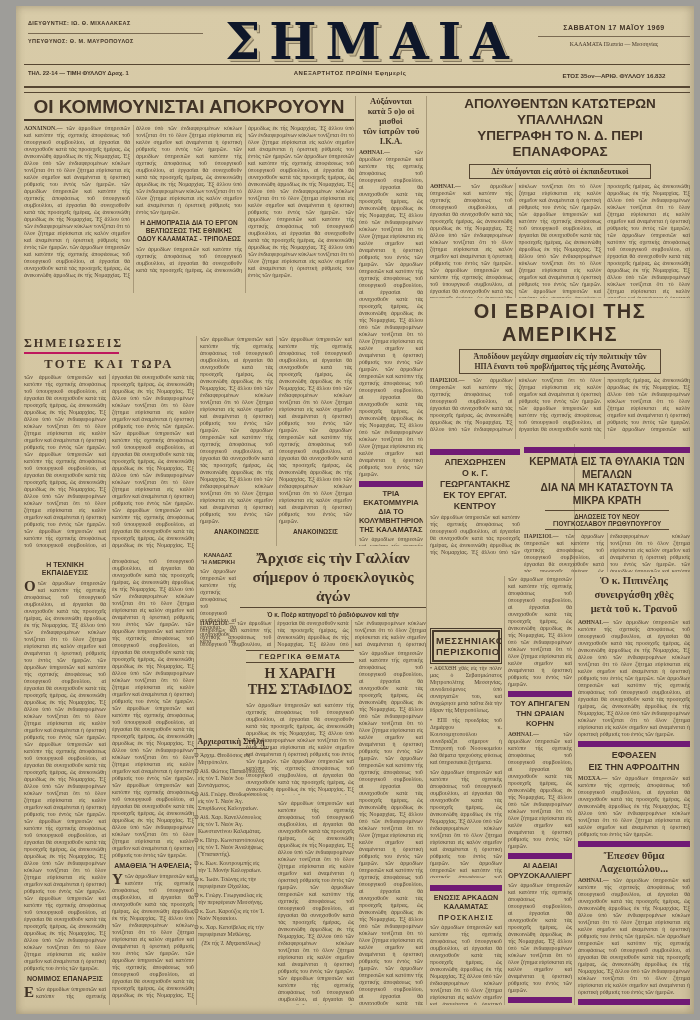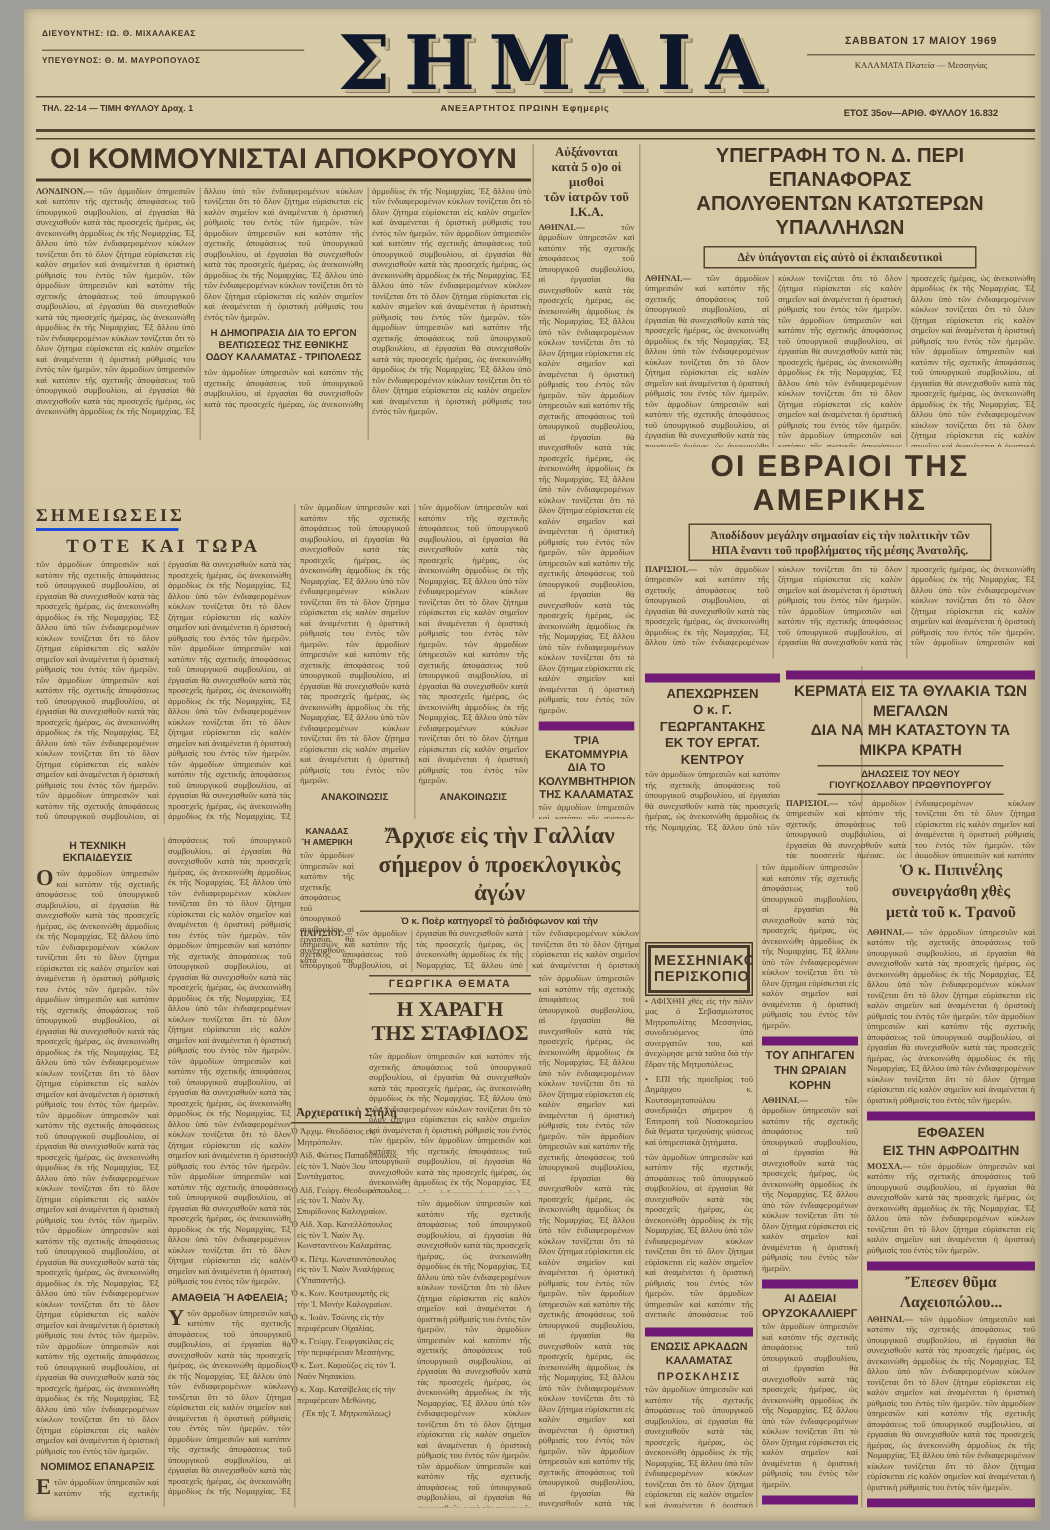--- a/index.html
+++ b/index.html
@@ -83,40 +83,40 @@
     <div class="hsans story" style="font-size:7.5px;line-height:9px;">
       <div>ΤΡΙΑ ΕΚΑΤΟΜΜΥΡΙΑ</div>
       <div>ΔΙΑ ΤΟ ΚΟΛΥΜΒΗΤΗΡΙΟΝ</div>
       <div>ΤΗΣ ΚΑΛΑΜΑΤΑΣ</div>
     </div>
     <div class="bt" style="margin-top:2px;"><span>τῶν ἁρμοδίων ὑπηρεσιῶν καὶ κατόπιν τῆς σχετικῆς ἀποφάσεως τοῦ ὑπουργικοῦ συμβουλίου, αἱ ἐργασίαι θὰ συνεχισθοῦν κατὰ τὰς προσεχεῖς ἡμέρας, ὡς ἀνεκοινώθη ἁρμοδίως ἐκ τῆς Νομαρχίας. Ἐξ ἄλλου ὑπὸ τῶν ἐνδιαφερομένων κύκλων τονίζεται ὅτι τὸ ὅλον ζήτημα εὑρίσκεται εἰς καλὸν σημεῖον καὶ ἀναμένεται ἡ ὁριστικὴ ρύθμισίς του ἐντὸς τῶν ἡμερῶν. τῶν ἁρμοδίων ὑπηρεσιῶν καὶ κατόπιν τῆς σχετικῆς ἀποφάσεως τοῦ ὑπουργικοῦ συμβουλίου, αἱ ἐργασίαι θὰ συνεχισθοῦν κατὰ τὰς προσεχεῖς ἡμέρας, ὡς ἀνεκοινώθη ἁρμοδίως ἐκ τῆς Νομαρχίας. Ἐξ ἄλλου ὑπὸ τῶν ἐνδιαφερομένων κύκλων τονίζεται ὅτι τὸ ὅλον ζήτημα εὑρίσκεται εἰς καλὸν σημεῖον καὶ ἀναμένεται ἡ ὁριστικὴ ρύθμισίς του ἐντὸς τῶν ἡμερῶν. </span></div>
 
   </div>
 
   <div class="blk" style="left:430px;top:96px;width:260px;height:202px;">
+    <div class="hsans" style="font-size:13.5px;line-height:16px;">ΑΠΟΛΥΘΕΝΤΩΝ ΚΑΤΩΤΕΡΩΝ ΥΠΑΛΛΗΛΩΝ</div>
     <div class="hsans" style="font-size:13.5px;line-height:16px;">ΥΠΕΓΡΑΦΗ ΤΟ Ν. Δ. ΠΕΡΙ ΕΠΑΝΑΦΟΡΑΣ</div>
-    <div class="hsans" style="font-size:13.5px;line-height:16px;">ΑΠΟΛΥΘΕΝΤΩΝ ΚΑΤΩΤΕΡΩΝ ΥΠΑΛΛΗΛΩΝ</div>
     <div class="box hserif" style="font-size:8px;width:170px;margin-top:4px;">Δὲν ὑπάγονται εἰς αὐτὸ οἱ ἐκπαιδευτικοὶ</div>
     <div class="bt c3" style="margin-top:4px;height:135px;">
       <b class="lead">ΑΘΗΝΑΙ.—</b>
       <span>τῶν ἁρμοδίων ὑπηρεσιῶν καὶ κατόπιν τῆς σχετικῆς ἀποφάσεως τοῦ ὑπουργικοῦ συμβουλίου, αἱ ἐργασίαι θὰ συνεχισθοῦν κατὰ τὰς προσεχεῖς ἡμέρας, ὡς ἀνεκοινώθη ἁρμοδίως ἐκ τῆς Νομαρχίας. Ἐξ ἄλλου ὑπὸ τῶν ἐνδιαφερομένων κύκλων τονίζεται ὅτι τὸ ὅλον ζήτημα εὑρίσκεται εἰς καλὸν σημεῖον καὶ ἀναμένεται ἡ ὁριστικὴ ρύθμισίς του ἐντὸς τῶν ἡμερῶν. τῶν ἁρμοδίων ὑπηρεσιῶν καὶ κατόπιν τῆς σχετικῆς ἀποφάσεως τοῦ ὑπουργικοῦ συμβουλίου, αἱ ἐργασίαι θὰ συνεχισθοῦν κατὰ τὰς προσεχεῖς ἡμέρας, ὡς ἀνεκοινώθη ἁρμοδίως ἐκ τῆς Νομαρχίας. Ἐξ ἄλλου ὑπὸ τῶν ἐνδιαφερομένων κύκλων τονίζεται ὅτι τὸ ὅλον ζήτημα εὑρίσκεται εἰς καλὸν σημεῖον καὶ ἀναμένεται ἡ ὁριστικὴ ρύθμισίς του ἐντὸς τῶν ἡμερῶν. τῶν ἁρμοδίων ὑπηρεσιῶν καὶ κατόπιν τῆς σχετικῆς ἀποφάσεως τοῦ ὑπουργικοῦ συμβουλίου, αἱ ἐργασίαι θὰ συνεχισθοῦν κατὰ τὰς προσεχεῖς ἡμέρας, ὡς ἀνεκοινώθη ἁρμοδίως ἐκ τῆς Νομαρχίας. Ἐξ ἄλλου ὑπὸ τῶν ἐνδιαφερομένων κύκλων τονίζεται ὅτι τὸ ὅλον ζήτημα εὑρίσκεται εἰς καλὸν σημεῖον καὶ ἀναμένεται ἡ ὁριστικὴ ρύθμισίς του ἐντὸς τῶν ἡμερῶν. τῶν ἁρμοδίων ὑπηρεσιῶν καὶ κατόπιν τῆς σχετικῆς ἀποφάσεως τοῦ ὑπουργικοῦ συμβουλίου, αἱ ἐργασίαι θὰ συνεχισθοῦν κατὰ τὰς προσεχεῖς ἡμέρας, ὡς ἀνεκοινώθη ἁρμοδίως ἐκ τῆς Νομαρχίας. Ἐξ ἄλλου ὑπὸ τῶν ἐνδιαφερομένων κύκλων τονίζεται ὅτι τὸ ὅλον ζήτημα εὑρίσκεται εἰς καλὸν σημεῖον καὶ ἀναμένεται ἡ ὁριστικὴ ρύθμισίς του ἐντὸς τῶν ἡμερῶν. τῶν ἁρμοδίων ὑπηρεσιῶν καὶ κατόπιν τῆς σχετικῆς ἀποφάσεως τοῦ ὑπουργικοῦ συμβουλίου, αἱ ἐργασίαι θὰ συνεχισθοῦν κατὰ τὰς προσεχεῖς ἡμέρας, ὡς ἀνεκοινώθη ἁρμοδίως ἐκ τῆς Νομαρχίας. Ἐξ ἄλλου ὑπὸ τῶν ἐνδιαφερομένων κύκλων τονίζεται ὅτι τὸ ὅλον ζήτημα εὑρίσκεται εἰς καλὸν σημεῖον καὶ ἀναμένεται ἡ ὁριστικὴ ρύθμισίς του ἐντὸς τῶν ἡμερῶν. τῶν ἁρμοδίων ὑπηρεσιῶν καὶ κατόπιν τῆς σχετικῆς ἀποφάσεως τοῦ ὑπουργικοῦ συμβουλίου, αἱ ἐργασίαι θὰ συνεχισθοῦν κατὰ τὰς προσεχεῖς ἡμέρας, ὡς ἀνεκοινώθη ἁρμοδίως ἐκ τῆς Νομαρχίας. Ἐξ ἄλλου ὑπὸ τῶν ἐνδιαφερομένων κύκλων τονίζεται ὅτι τὸ ὅλον ζήτημα εὑρίσκεται εἰς καλὸν σημεῖον καὶ ἀναμένεται ἡ ὁριστικὴ ρύθμισίς του ἐντὸς τῶν ἡμερῶν. </span>
     </div>
   </div>
 
   <div class="blk" style="left:430px;top:300px;width:260px;height:142px;">
     <div class="hsans" style="font-size:20px;line-height:23px;letter-spacing:1.5px;">ΟΙ ΕΒΡΑΙΟΙ ΤΗΣ ΑΜΕΡΙΚΗΣ</div>
     <div class="box hserif" style="font-size:7.8px;line-height:9.5px;width:190px;margin-top:3px;">Ἀποδίδουν μεγάλην σημασίαν εἰς τὴν πολιτικὴν τῶν ΗΠΑ ἔναντι τοῦ προβλήματος τῆς μέσης Ἀνατολῆς.</div>
     <div class="bt c3" style="margin-top:3px;height:62px;">
       <b class="lead">ΠΑΡΙΣΙΟΙ.—</b>
       <span>τῶν ἁρμοδίων ὑπηρεσιῶν καὶ κατόπιν τῆς σχετικῆς ἀποφάσεως τοῦ ὑπουργικοῦ συμβουλίου, αἱ ἐργασίαι θὰ συνεχισθοῦν κατὰ τὰς προσεχεῖς ἡμέρας, ὡς ἀνεκοινώθη ἁρμοδίως ἐκ τῆς Νομαρχίας. Ἐξ ἄλλου ὑπὸ τῶν ἐνδιαφερομένων κύκλων τονίζεται ὅτι τὸ ὅλον ζήτημα εὑρίσκεται εἰς καλὸν σημεῖον καὶ ἀναμένεται ἡ ὁριστικὴ ρύθμισίς του ἐντὸς τῶν ἡμερῶν. τῶν ἁρμοδίων ὑπηρεσιῶν καὶ κατόπιν τῆς σχετικῆς ἀποφάσεως τοῦ ὑπουργικοῦ συμβουλίου, αἱ ἐργασίαι θὰ συνεχισθοῦν κατὰ τὰς προσεχεῖς ἡμέρας, ὡς ἀνεκοινώθη ἁρμοδίως ἐκ τῆς Νομαρχίας. Ἐξ ἄλλου ὑπὸ τῶν ἐνδιαφερομένων κύκλων τονίζεται ὅτι τὸ ὅλον ζήτημα εὑρίσκεται εἰς καλὸν σημεῖον καὶ ἀναμένεται ἡ ὁριστικὴ ρύθμισίς του ἐντὸς τῶν ἡμερῶν. τῶν ἁρμοδίων ὑπηρεσιῶν καὶ κατόπιν τῆς σχετικῆς ἀποφάσεως τοῦ ὑπουργικοῦ συμβουλίου, αἱ ἐργασίαι θὰ συνεχισθοῦν κατὰ τὰς προσεχεῖς ἡμέρας, ὡς ἀνεκοινώθη ἁρμοδίως ἐκ τῆς Νομαρχίας. Ἐξ ἄλλου ὑπὸ τῶν ἐνδιαφερομένων κύκλων τονίζεται ὅτι τὸ ὅλον ζήτημα εὑρίσκεται εἰς καλὸν σημεῖον καὶ ἀναμένεται ἡ ὁριστικὴ ρύθμισίς του ἐντὸς τῶν ἡμερῶν. </span>
     </div>
   </div>
 
   <div class="blk" style="left:24px;top:336px;width:170px;height:218px;">
-    <div class="hserif" style="font-size:12px;letter-spacing:2px;text-align:left;border-bottom:2px solid #1d4ed8;width:95px;padding-bottom:1px;">ΣΗΜΕΙΩΣΕΙΣ</div>
+    <div class="hserif" style="font-size:12px;letter-spacing:2px;text-align:left;border-bottom:2px solid #be185d;width:95px;padding-bottom:1px;">ΣΗΜΕΙΩΣΕΙΣ</div>
     <div class="hserif" style="font-size:12.5px;letter-spacing:2.5px;margin:3px 0 2px 0;">ΤΟΤΕ ΚΑΙ ΤΩΡΑ</div>
     <div class="bt c2" style="height:175px;"><span>τῶν ἁρμοδίων ὑπηρεσιῶν καὶ κατόπιν τῆς σχετικῆς ἀποφάσεως τοῦ ὑπουργικοῦ συμβουλίου, αἱ ἐργασίαι θὰ συνεχισθοῦν κατὰ τὰς προσεχεῖς ἡμέρας, ὡς ἀνεκοινώθη ἁρμοδίως ἐκ τῆς Νομαρχίας. Ἐξ ἄλλου ὑπὸ τῶν ἐνδιαφερομένων κύκλων τονίζεται ὅτι τὸ ὅλον ζήτημα εὑρίσκεται εἰς καλὸν σημεῖον καὶ ἀναμένεται ἡ ὁριστικὴ ρύθμισίς του ἐντὸς τῶν ἡμερῶν. τῶν ἁρμοδίων ὑπηρεσιῶν καὶ κατόπιν τῆς σχετικῆς ἀποφάσεως τοῦ ὑπουργικοῦ συμβουλίου, αἱ ἐργασίαι θὰ συνεχισθοῦν κατὰ τὰς προσεχεῖς ἡμέρας, ὡς ἀνεκοινώθη ἁρμοδίως ἐκ τῆς Νομαρχίας. Ἐξ ἄλλου ὑπὸ τῶν ἐνδιαφερομένων κύκλων τονίζεται ὅτι τὸ ὅλον ζήτημα εὑρίσκεται εἰς καλὸν σημεῖον καὶ ἀναμένεται ἡ ὁριστικὴ ρύθμισίς του ἐντὸς τῶν ἡμερῶν. τῶν ἁρμοδίων ὑπηρεσιῶν καὶ κατόπιν τῆς σχετικῆς ἀποφάσεως τοῦ ὑπουργικοῦ συμβουλίου, αἱ ἐργασίαι θὰ συνεχισθοῦν κατὰ τὰς προσεχεῖς ἡμέρας, ὡς ἀνεκοινώθη ἁρμοδίως ἐκ τῆς Νομαρχίας. Ἐξ ἄλλου ὑπὸ τῶν ἐνδιαφερομένων κύκλων τονίζεται ὅτι τὸ ὅλον ζήτημα εὑρίσκεται εἰς καλὸν σημεῖον καὶ ἀναμένεται ἡ ὁριστικὴ ρύθμισίς του ἐντὸς τῶν ἡμερῶν. τῶν ἁρμοδίων ὑπηρεσιῶν καὶ κατόπιν τῆς σχετικῆς ἀποφάσεως τοῦ ὑπουργικοῦ συμβουλίου, αἱ ἐργασίαι θὰ συνεχισθοῦν κατὰ τὰς προσεχεῖς ἡμέρας, ὡς ἀνεκοινώθη ἁρμοδίως ἐκ τῆς Νομαρχίας. Ἐξ ἄλλου ὑπὸ τῶν ἐνδιαφερομένων κύκλων τονίζεται ὅτι τὸ ὅλον ζήτημα εὑρίσκεται εἰς καλὸν σημεῖον καὶ ἀναμένεται ἡ ὁριστικὴ ρύθμισίς του ἐντὸς τῶν ἡμερῶν. τῶν ἁρμοδίων ὑπηρεσιῶν καὶ κατόπιν τῆς σχετικῆς ἀποφάσεως τοῦ ὑπουργικοῦ συμβουλίου, αἱ ἐργασίαι θὰ συνεχισθοῦν κατὰ τὰς προσεχεῖς ἡμέρας, ὡς ἀνεκοινώθη ἁρμοδίως ἐκ τῆς Νομαρχίας. Ἐξ ἄλλου ὑπὸ τῶν ἐνδιαφερομένων κύκλων τονίζεται ὅτι τὸ ὅλον ζήτημα εὑρίσκεται εἰς καλὸν σημεῖον καὶ ἀναμένεται ἡ ὁριστικὴ ρύθμισίς του ἐντὸς τῶν ἡμερῶν. τῶν ἁρμοδίων ὑπηρεσιῶν καὶ κατόπιν τῆς σχετικῆς ἀποφάσεως τοῦ ὑπουργικοῦ συμβουλίου, αἱ ἐργασίαι θὰ συνεχισθοῦν κατὰ τὰς προσεχεῖς ἡμέρας, ὡς ἀνεκοινώθη ἁρμοδίως ἐκ τῆς Νομαρχίας. Ἐξ ἄλλου ὑπὸ τῶν ἐνδιαφερομένων κύκλων τονίζεται ὅτι τὸ ὅλον ζήτημα εὑρίσκεται εἰς καλὸν σημεῖον καὶ ἀναμένεται ἡ ὁριστικὴ ρύθμισίς του ἐντὸς τῶν ἡμερῶν. τῶν ἁρμοδίων ὑπηρεσιῶν καὶ κατόπιν τῆς σχετικῆς ἀποφάσεως τοῦ ὑπουργικοῦ συμβουλίου, αἱ ἐργασίαι θὰ συνεχισθοῦν κατὰ τὰς προσεχεῖς ἡμέρας, ὡς ἀνεκοινώθη ἁρμοδίως ἐκ τῆς Νομαρχίας. Ἐξ ἄλλου ὑπὸ τῶν ἐνδιαφερομένων κύκλων τονίζεται ὅτι τὸ ὅλον ζήτημα εὑρίσκεται εἰς καλὸν σημεῖον καὶ ἀναμένεται ἡ ὁριστικὴ ρύθμισίς του ἐντὸς τῶν ἡμερῶν. </span></div>
   </div>
 
   <div class="blk" style="left:200px;top:336px;width:152px;height:210px;">
     <div class="bt c2" style="height:210px;">
       <span>τῶν ἁρμοδίων ὑπηρεσιῶν καὶ κατόπιν τῆς σχετικῆς ἀποφάσεως τοῦ ὑπουργικοῦ συμβουλίου, αἱ ἐργασίαι θὰ συνεχισθοῦν κατὰ τὰς προσεχεῖς ἡμέρας, ὡς ἀνεκοινώθη ἁρμοδίως ἐκ τῆς Νομαρχίας. Ἐξ ἄλλου ὑπὸ τῶν ἐνδιαφερομένων κύκλων τονίζεται ὅτι τὸ ὅλον ζήτημα εὑρίσκεται εἰς καλὸν σημεῖον καὶ ἀναμένεται ἡ ὁριστικὴ ρύθμισίς του ἐντὸς τῶν ἡμερῶν. τῶν ἁρμοδίων ὑπηρεσιῶν καὶ κατόπιν τῆς σχετικῆς ἀποφάσεως τοῦ ὑπουργικοῦ συμβουλίου, αἱ ἐργασίαι θὰ συνεχισθοῦν κατὰ τὰς προσεχεῖς ἡμέρας, ὡς ἀνεκοινώθη ἁρμοδίως ἐκ τῆς Νομαρχίας. Ἐξ ἄλλου ὑπὸ τῶν ἐνδιαφερομένων κύκλων τονίζεται ὅτι τὸ ὅλον ζήτημα εὑρίσκεται εἰς καλὸν σημεῖον καὶ ἀναμένεται ἡ ὁριστικὴ ρύθμισίς του ἐντὸς τῶν ἡμερῶν. </span>
       <span class="inhead">ΑΝΑΚΟΙΝΩΣΙΣ</span>
       <span>τῶν ἁρμοδίων ὑπηρεσιῶν καὶ κατόπιν τῆς σχετικῆς ἀποφάσεως τοῦ ὑπουργικοῦ συμβουλίου, αἱ ἐργασίαι θὰ συνεχισθοῦν κατὰ τὰς προσεχεῖς ἡμέρας, ὡς ἀνεκοινώθη ἁρμοδίως ἐκ τῆς Νομαρχίας. Ἐξ ἄλλου ὑπὸ τῶν ἐνδιαφερομένων κύκλων τονίζεται ὅτι τὸ ὅλον ζήτημα εὑρίσκεται εἰς καλὸν σημεῖον καὶ ἀναμένεται ἡ ὁριστικὴ ρύθμισίς του ἐντὸς τῶν ἡμερῶν. τῶν ἁρμοδίων ὑπηρεσιῶν καὶ κατόπιν τῆς σχετικῆς ἀποφάσεως τοῦ ὑπουργικοῦ συμβουλίου, αἱ ἐργασίαι θὰ συνεχισθοῦν κατὰ τὰς προσεχεῖς ἡμέρας, ὡς ἀνεκοινώθη ἁρμοδίως ἐκ τῆς Νομαρχίας. Ἐξ ἄλλου ὑπὸ τῶν ἐνδιαφερομένων κύκλων τονίζεται ὅτι τὸ ὅλον ζήτημα εὑρίσκεται εἰς καλὸν σημεῖον καὶ ἀναμένεται ἡ ὁριστικὴ ρύθμισίς του ἐντὸς τῶν ἡμερῶν. </span>
       <span class="inhead">ΑΝΑΚΟΙΝΩΣΙΣ</span>

